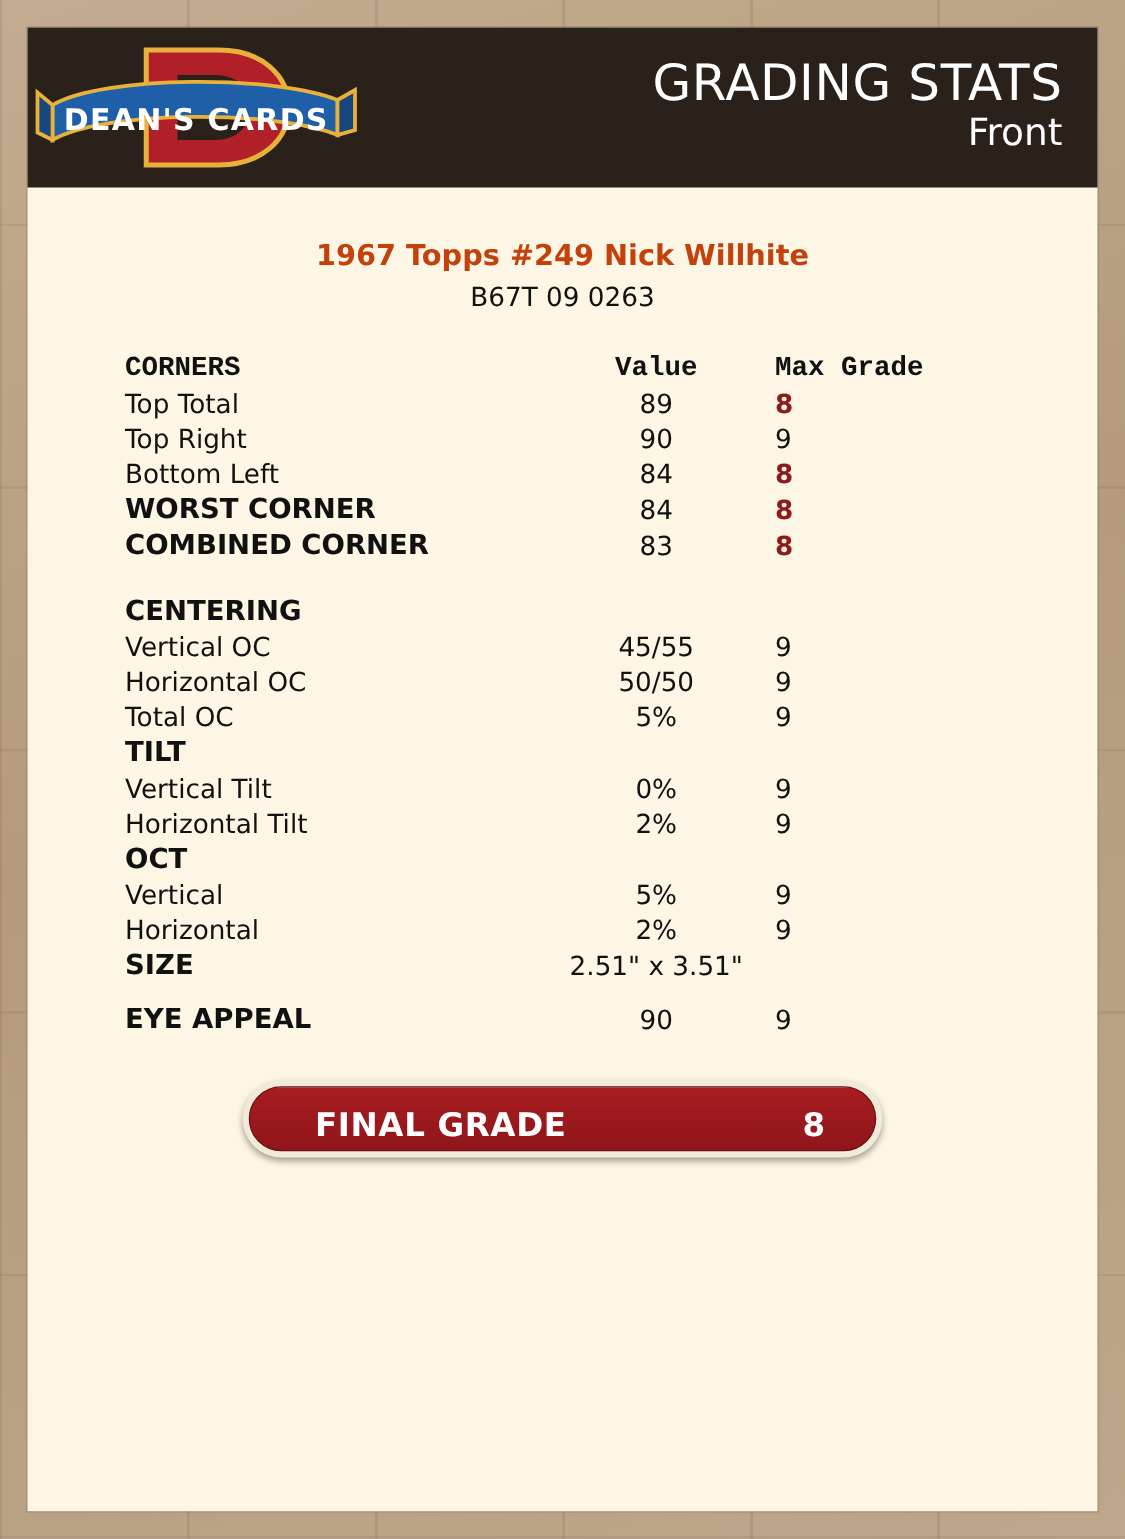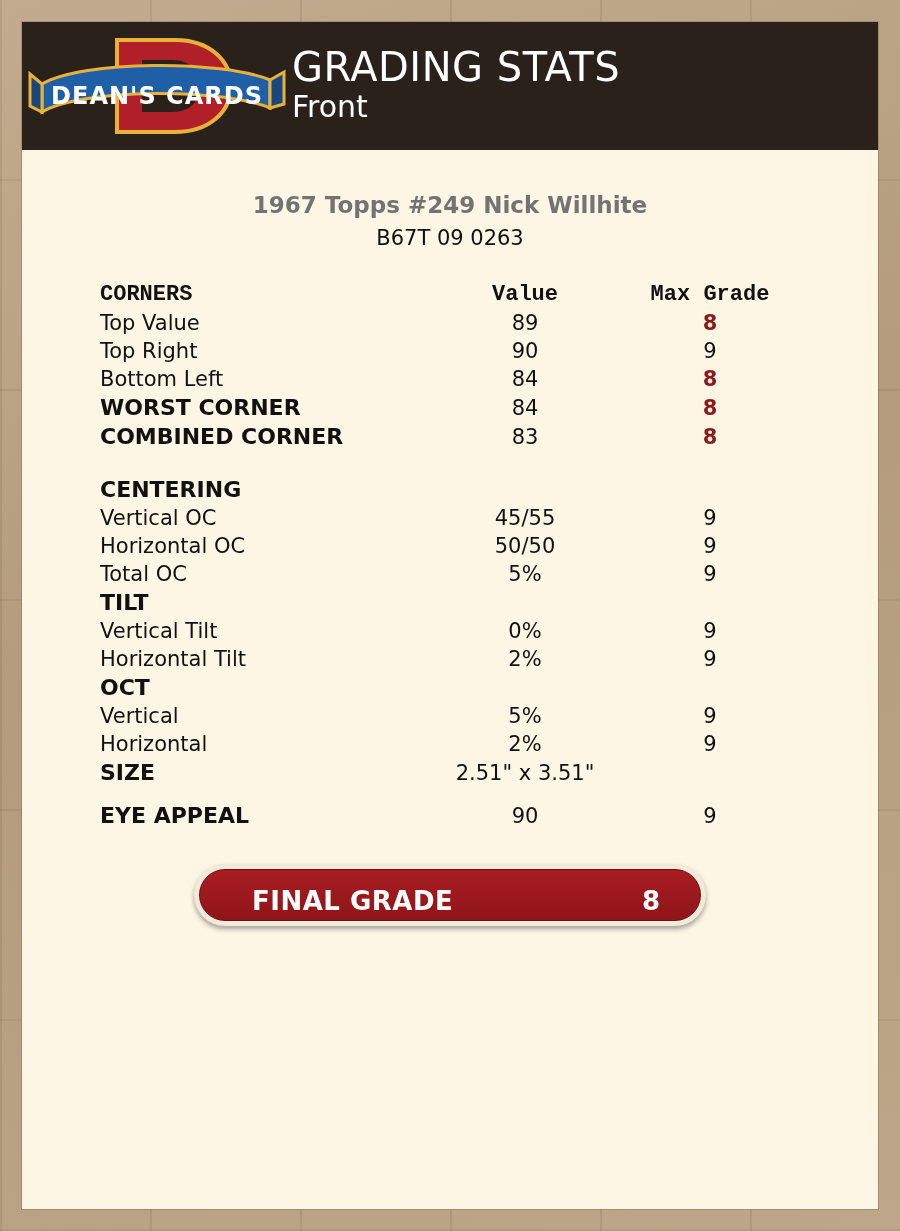--- a/index.html
+++ b/index.html
@@ -40,39 +40,39 @@
   }
   .logo {
     width: 270px;
     height: 128px;
     position: relative;
     flex: none;
   }
   .logo svg { display:block; }
   .header-titles {
     flex: 1;
-    text-align: left;
+    text-align: right;
     color: #ffffff;
-    padding-right: 40px;
+    padding-right: 28px;
   }
   .header-title {
     font-size: 40px;
     letter-spacing: 0.5px;
     line-height: 1.05;
   }
   .header-sub {
     font-size: 30px;
     line-height: 1.25;
     font-weight: 400;
   }
   .card-title {
     text-align: center;
     font-size: 23px;
     font-weight: bold;
-    color: #737373;
+    color: #c2410c;
     margin-top: 42px;
   }
   .card-serial {
     text-align: center;
     font-size: 21px;
     color: #111;
     margin-top: 8px;
   }
   table.stats {
     width: 700px;
@@ -89,21 +89,20 @@
     width: 330px;
     text-align: left;
     padding-left: 4px;
   }
   td.value {
     width: 190px;
     text-align: center;
   }
   td.grade {
     width: 180px;
-    text-align: center;
     margin-top: 37px;
   }
   tr.section td.label {
     font-weight: bold;
     font-size: 22px;
     margin-top: 48px;
   }
   tr.head td {
     font-weight: bold;
     font-size: 22px;
@@ -178,21 +177,21 @@
 
   <table class="stats">
     <tbody>
       <tr class="head">
         <td class="label">CORNERS</td>
         <td class="value">Value</td>
         <td class="grade">Max Grade</td>
       </tr>
 
       <tr>
-        <td class="label indent">Top Value</td>
+        <td class="label indent">Top Total</td>
         <td class="value">89</td>
         <td class="grade red">8</td>
       </tr>
       <tr>
         <td class="label indent">Top Right</td>
         <td class="value">90</td>
         <td class="grade">9</td>
       </tr>
       <tr>
         <td class="label indent">Bottom Left</td>

